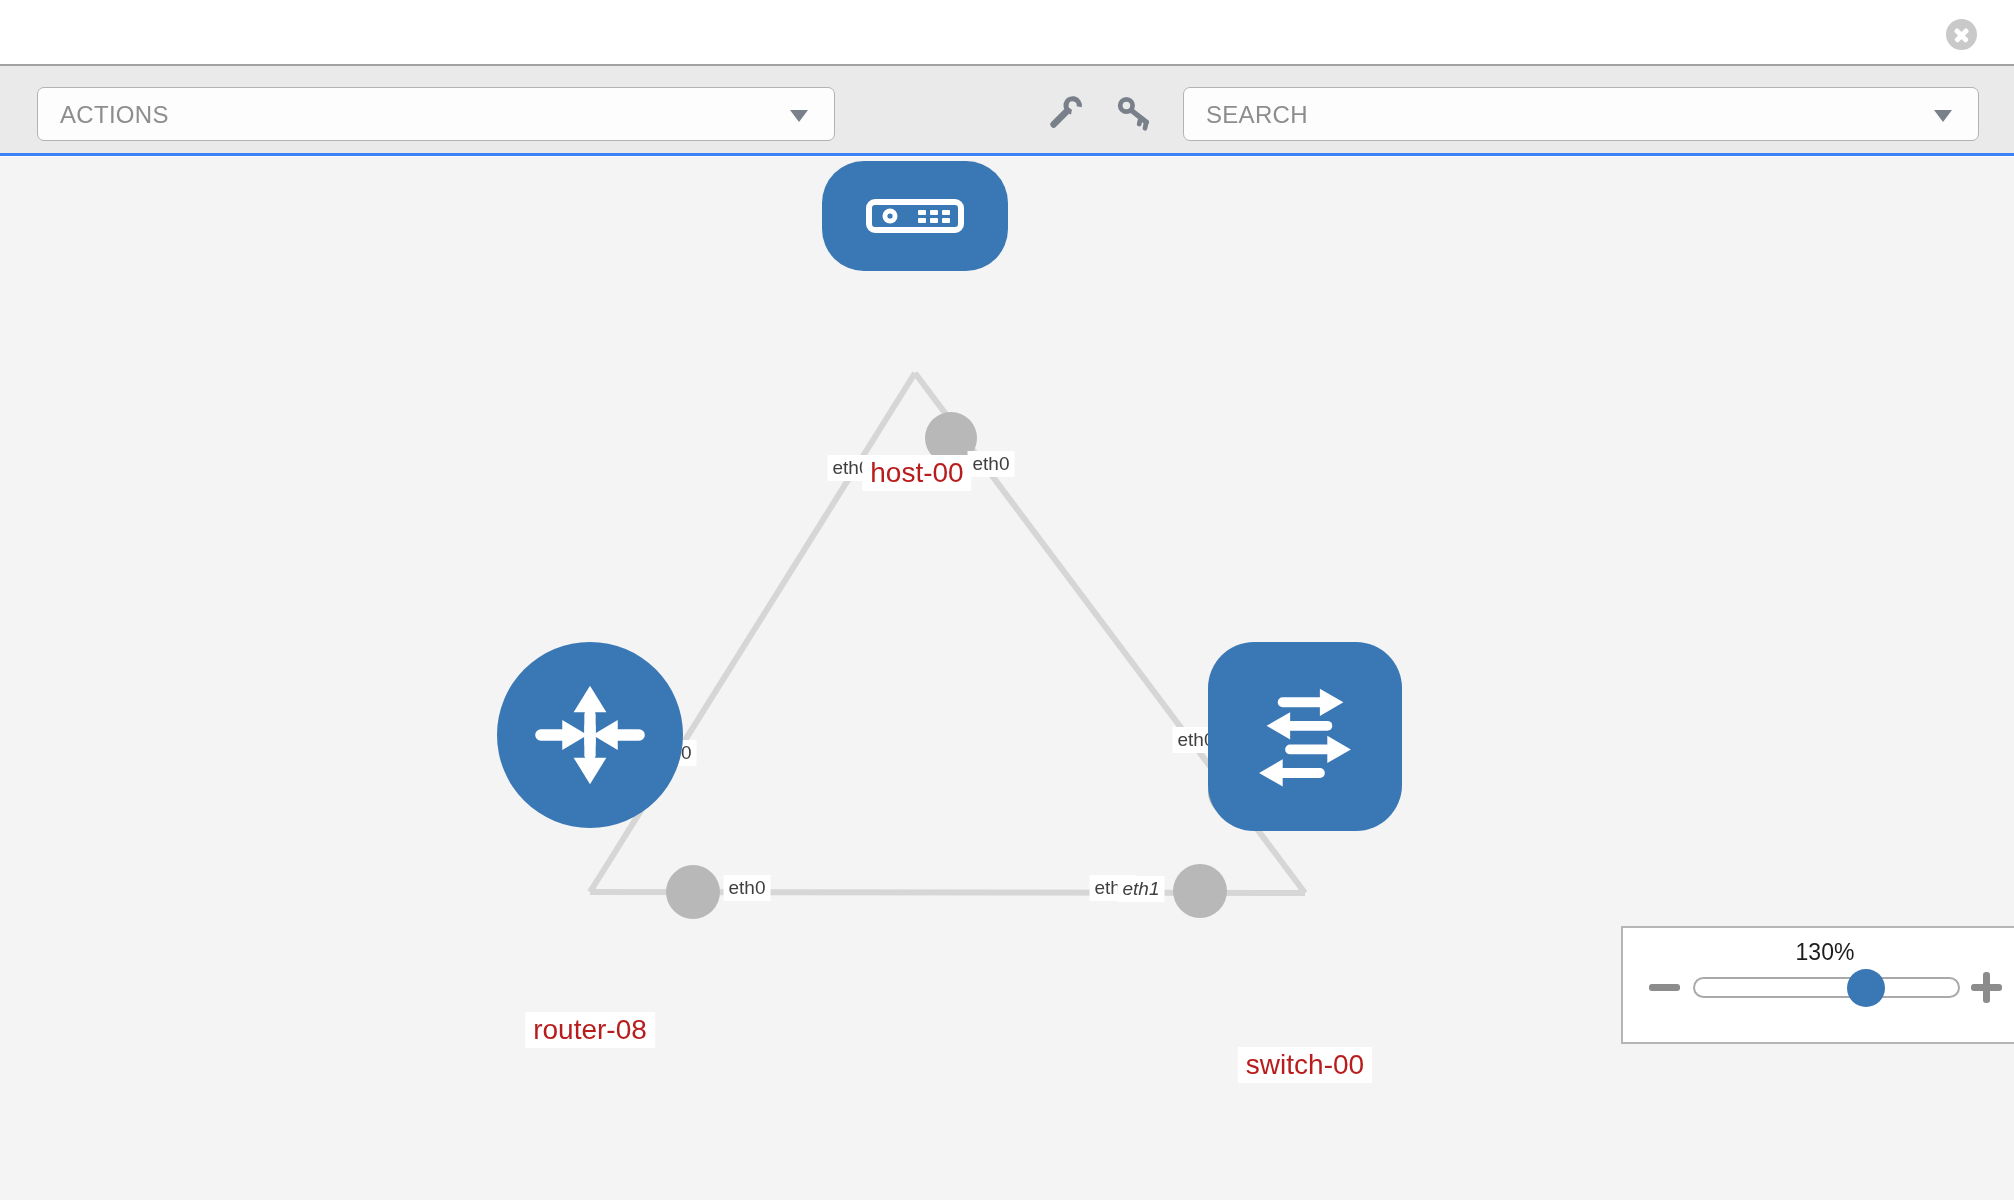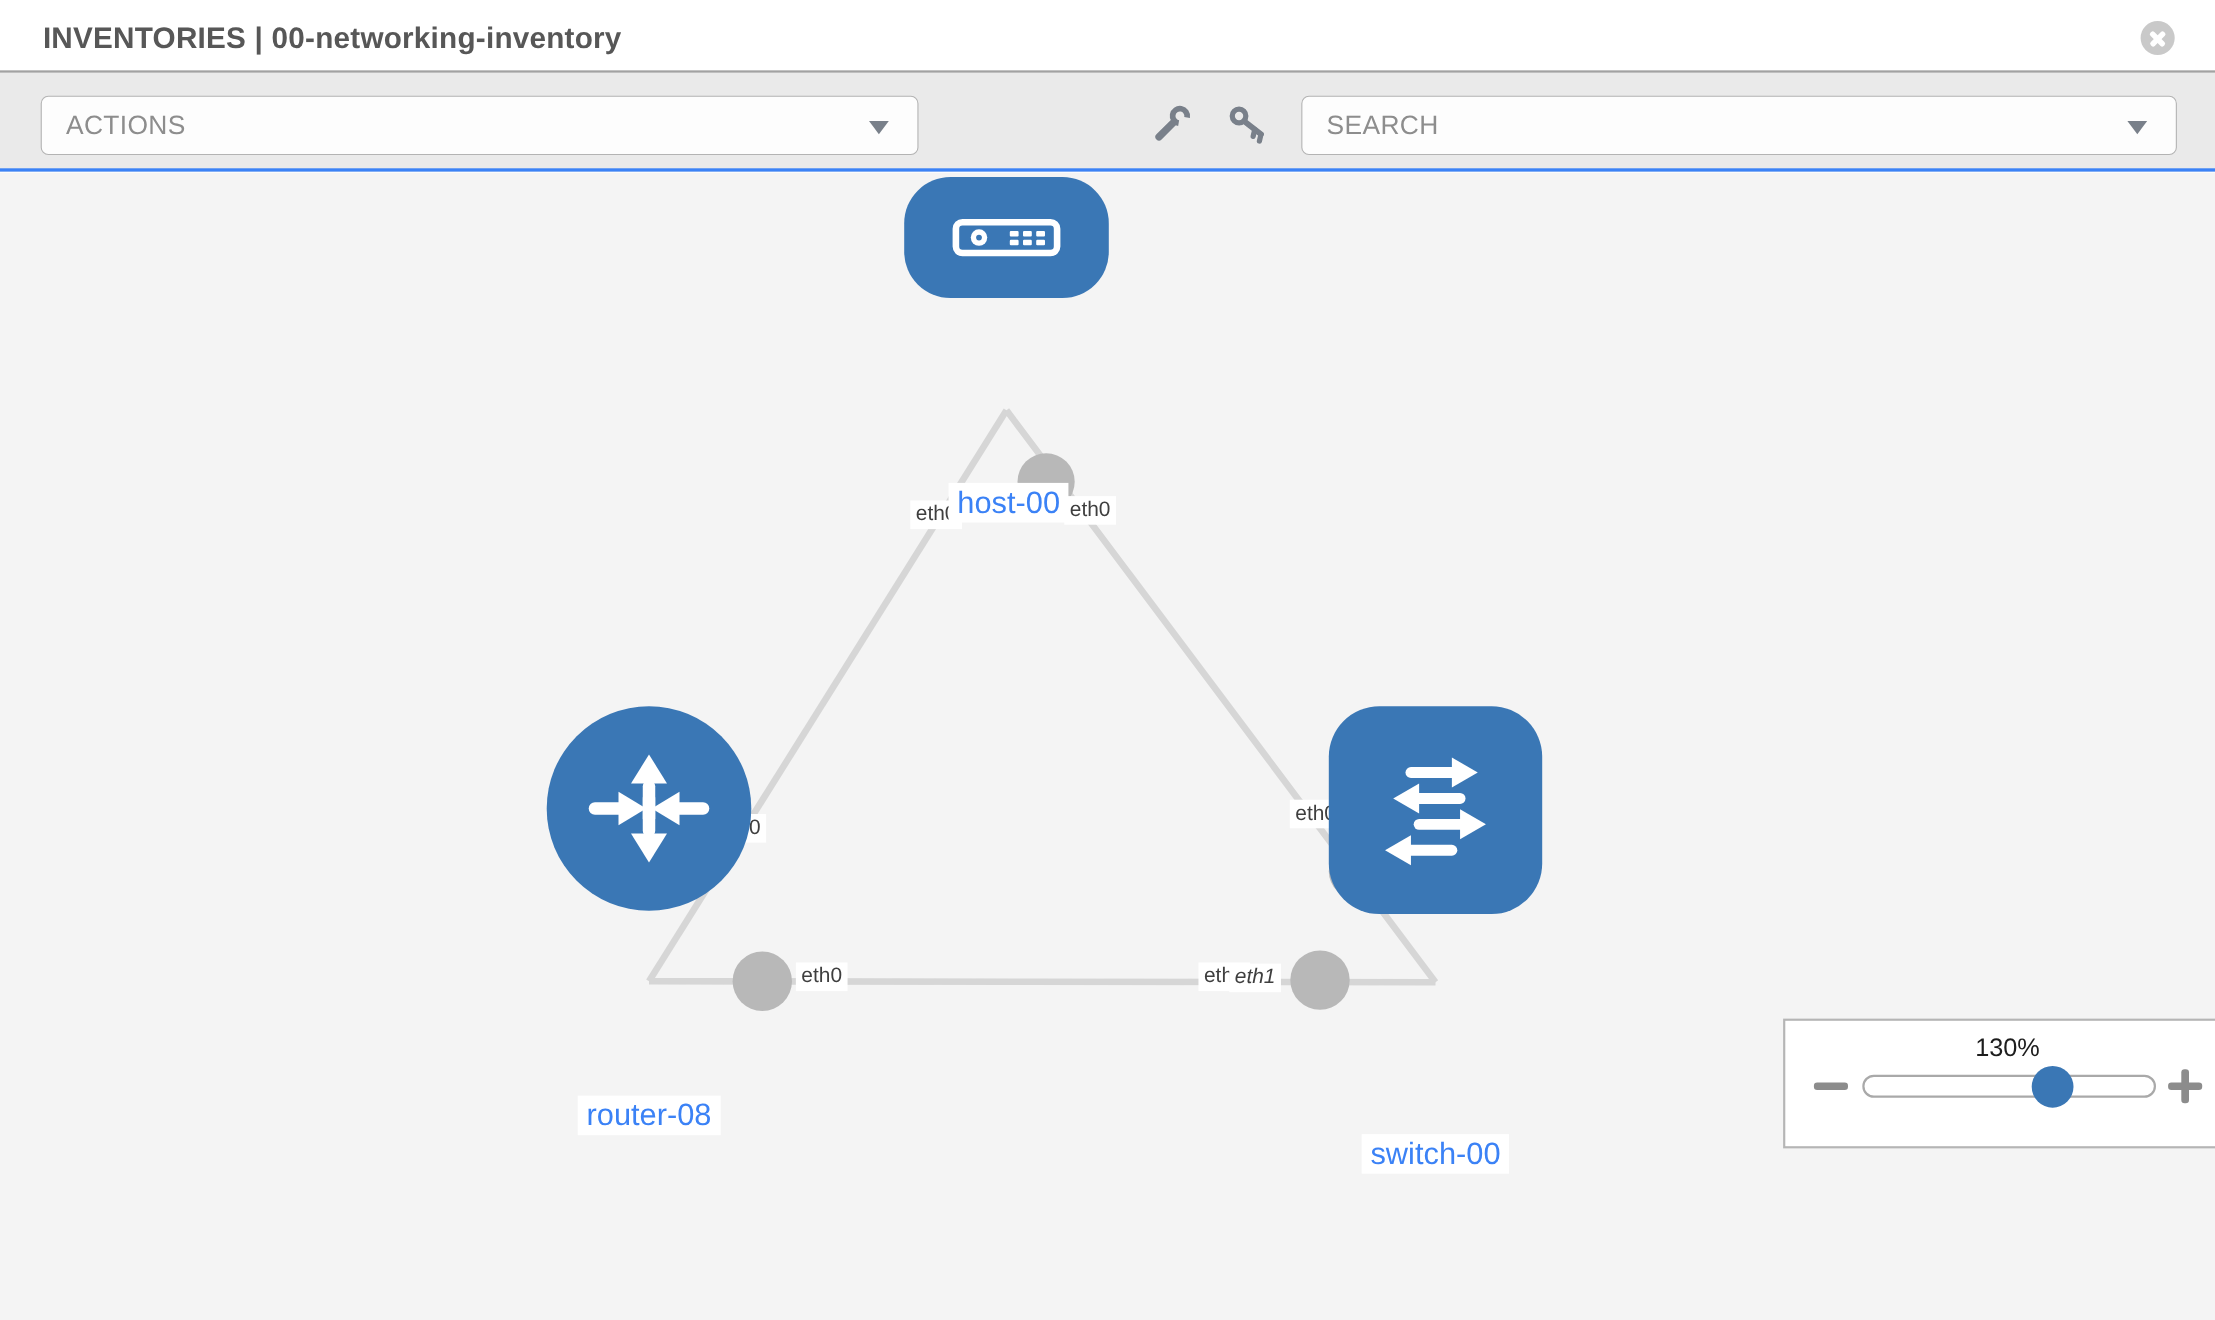--- a/index.html
+++ b/index.html
@@ -36,21 +36,21 @@
   .canvas { position:absolute; left:0; top:157px; width:2014px; height:1043px; background:#f4f4f4; overflow:hidden; }
   .links-layer { position:absolute; left:0; top:0; }
 
   .node { position:absolute; background:#3a77b5; z-index:3; cursor:pointer;
           display:flex; align-items:center; justify-content:center; }
   .node-host   { left:822px; top:4px;   width:186px; height:110px; border-radius:42px; }
   .node-router { left:497px; top:485px; width:186px; height:186px; border-radius:50%; }
   .node-switch { left:1208px; top:485px; width:194px; height:189px; border-radius:46px; }
 
   .chip { position:absolute; transform:translate(-50%,-50%); background:#ffffff; white-space:nowrap; }
-  .node-label  { font-size:28px; color:#3b82f6; padding:2px 8px; z-index:4; }
+  .node-label  { font-size:28px; color:#b91c1c; padding:2px 8px; z-index:4;margin-top:16px; }
   .iface-label { font-size:19px; color:#3f3f3f; padding:2px 5px; z-index:2; }
   .iface-label.over { z-index:5; }
 
   
   .zoom-panel { position:absolute; left:1621px; top:926px; width:404px; height:118px;
                 background:#ffffff; border:2px solid #b5b5b5; }
   .zoom-level { position:absolute; left:0; top:11px; width:404px; text-align:center;
                 font-size:23px; color:#1d1d1d; }
   .zoom-minus { position:absolute; left:26px; top:56px; width:31px; height:7px; background:#8c8c8c; border-radius:3px; cursor:pointer; }
   .zoom-plus  { position:absolute; left:348px; top:44px; width:31px; height:31px; cursor:pointer; }
@@ -60,25 +60,20 @@
                 border:2px solid #a9a9a9; border-radius:11px; cursor:pointer; }
   .zoom-thumb { position:absolute; left:224px; top:41px; width:38px; height:38px; border-radius:50%;
                 background:#3a77b5; cursor:grab; }
 </style>
 </head>
 <body>
 
 <div id="app">
 
   <div class="header">
-    <div class="title">
-      <span>INVENTORIES</span>
-      <span>|</span>
-      <span>00-networking-inventory</span>
-    </div>
     <div class="close-btn">
       <div class="bar b1"></div>
       <div class="bar b2"></div>
     </div>
   </div>
 
   <div class="toolbar">
     <div class="dropdown dd-actions">
       <span class="dd-label">ACTIONS</span>
       <span class="caret"></span>

